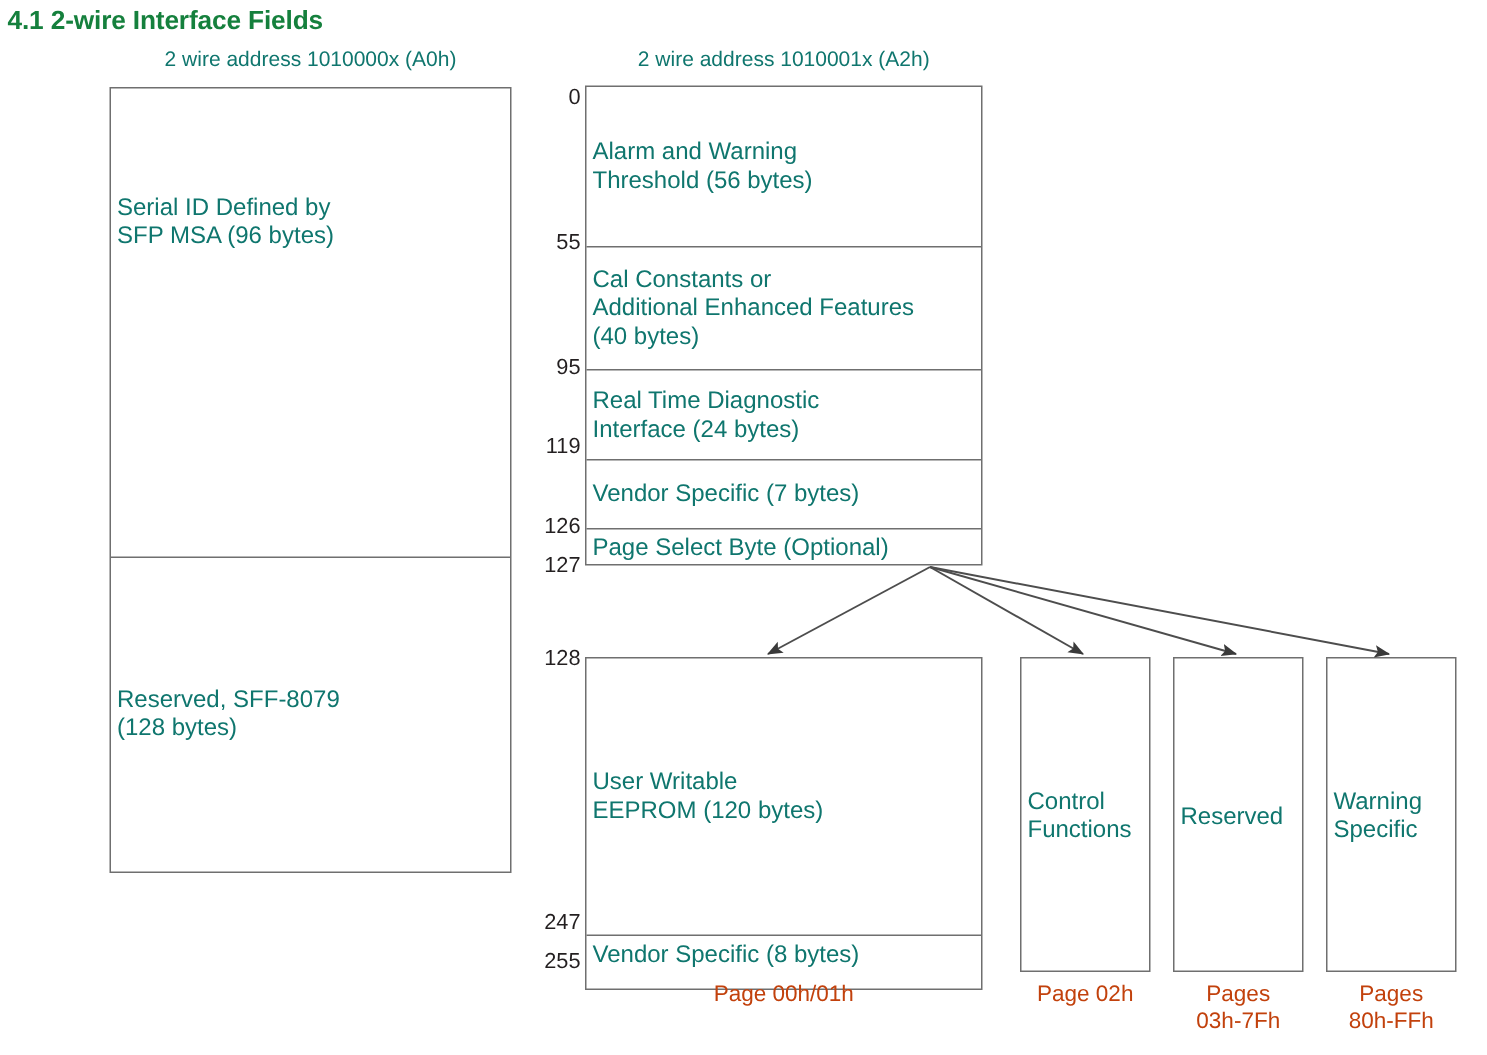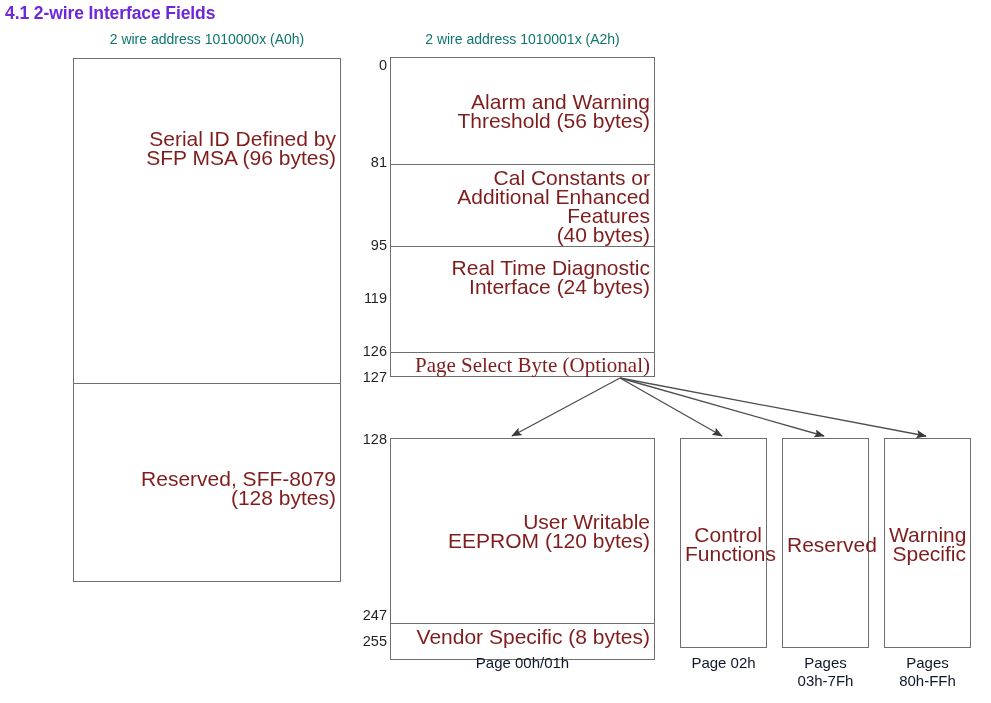--- a/index.html
+++ b/index.html
@@ -19,44 +19,44 @@
   }
 
   
   .page-title {
     position: absolute;
     left: 5px;
     top: 3px;
     font-size: 17.5px;
     font-weight: bold;
     letter-spacing: -0.1px;
-    color: #6d28d9;
+    color: #15803d;
     white-space: nowrap;
   }
 
   .memblock {
     position: absolute;
     border: 1.6px solid #6f6f6f;
     box-sizing: border-box;
     background: #ffffff;
   }
   .memblock.thin { border-width: 1.4px; }
 
   .cell {
     position: absolute;
     left: 0;
     right: 0;
     box-sizing: border-box;
     display: flex;
     align-items: center;
     justify-content: center;
-    text-align: right;
-    font-size: 21px;
+    text-align: left;
+    font-size: 16px;
     line-height: 19px;
-    color: #7f1d1d;
+    color: #0f766e;
     padding: 0 4px;
   }
   .cell.divider-top { border-top: 1.6px solid #6f6f6f; }
 
   .cell .txt { display: block; width: 100%; }
 
   
   .addr-label {
     position: absolute;
     font-size: 14px;
@@ -64,21 +64,21 @@
     text-align: center;
     color: #0f766e;
     white-space: nowrap;
   }
 
   .page-caption {
     position: absolute;
     font-size: 15px;
     line-height: 18px;
     text-align: center;
-    color: #0f172a;
+    color: #c2410c;
   }
 
   
   .byte-mark {
     position: absolute;
     font-size: 14.5px;
     line-height: 14.5px;
     text-align: right;
     color: #231f20;
     white-space: nowrap;
@@ -104,21 +104,21 @@
 <div class="memblock" style="left:73px; top:58px; width:268px; height:524px;">
 
   <div class="cell" style="top:0px; height:178px;">
     <span class="txt">
       <span>Serial ID Defined by</span><br>
       <span>SFP MSA (96 bytes)</span>
     </span>
   </div>
 
 
-  <div class="cell divider-top" style="top:324px; height:208px;">
+  <div class="cell divider-top" style="top:312px; height:208px;">
     <span class="txt">
       <span>Reserved, SFF-8079</span><br>
       <span>(128 bytes)</span>
     </span>
   </div>
 </div>
 
 <div class="addr-label" style="left:390px; top:31px; width:265px;">2 wire address 1010001x (A2h)</div>
 
 <div class="memblock" style="left:390px; top:57px; width:265px; height:320px;">
@@ -138,28 +138,31 @@
     </span>
   </div>
 
   <div class="cell divider-top" style="top:188px; height:60px;">
     <span class="txt">
       <span>Real Time Diagnostic</span><br>
       <span>Interface (24 bytes)</span>
     </span>
   </div>
 
-
-  <div class="cell divider-top" style="top:294px; height:26px;font-family:Liberation Serif, serif;">
+  <div class="cell divider-top" style="top:248px; height:46px;">
+    <span class="txt">Vendor Specific (7 bytes)</span>
+  </div>
+
+  <div class="cell divider-top" style="top:294px; height:26px;">
     <span class="txt">Page Select Byte (Optional)</span>
   </div>
 </div>
 
 <div class="byte-mark" style="left:327px; top:58px;  width:60px;">0</div>
-<div class="byte-mark" style="left:327px; top:155px; width:60px;">81</div>
+<div class="byte-mark" style="left:327px; top:155px; width:60px;">55</div>
 <div class="byte-mark" style="left:327px; top:238px; width:60px;">95</div>
 <div class="byte-mark" style="left:327px; top:291px; width:60px;">119</div>
 <div class="byte-mark" style="left:327px; top:344px; width:60px;">126</div>
 <div class="byte-mark" style="left:327px; top:370px; width:60px;">127</div>
 
 <div class="memblock" style="left:390px; top:438px; width:265px; height:222px;">
 
   <div class="cell" style="top:0px; height:184px;">
     <span class="txt">
       <span>User Writable</span><br>

